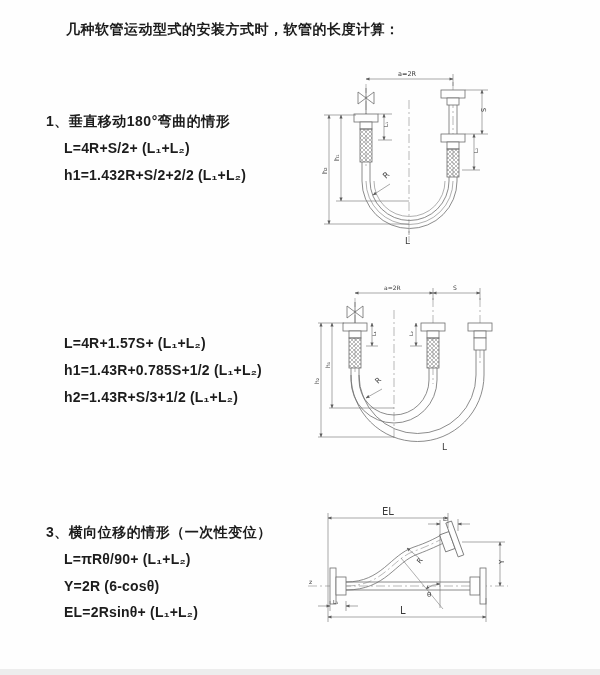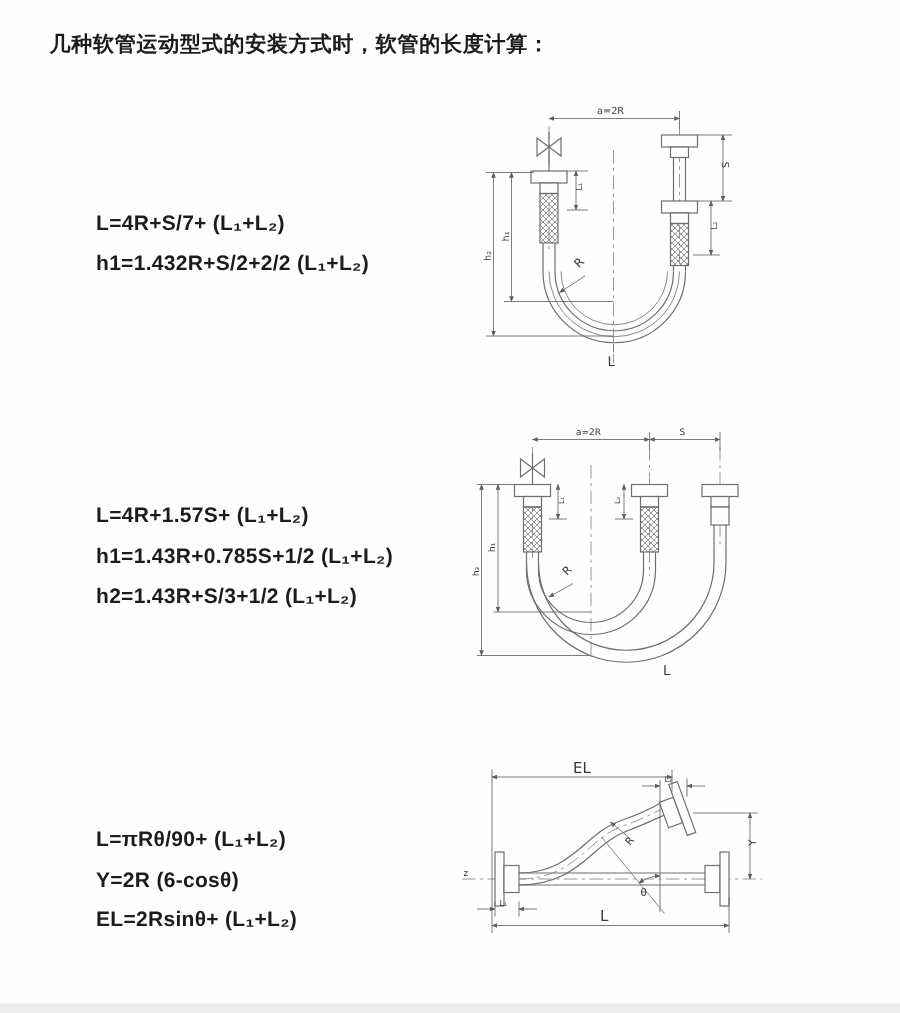--- a/index.html
+++ b/index.html
@@ -1,45 +1,47 @@
 <!DOCTYPE html>
 <html><head>
 <meta charset="utf-8">
 <style>
   html,body{margin:0;padding:0;background:#e8e8e8;}
   .page{position:relative;width:600px;height:675px;background:#fefefe;overflow:hidden;
         font-family:"Liberation Sans","DejaVu Sans",sans-serif;color:#1c1c1c;}
   .t{position:absolute;white-space:nowrap;}
-  .title{font-size:14px;font-weight:700;letter-spacing:.5px;}
+  .title{font-size:14px;font-weight:700;letter-spacing:.5px;margin-left:33px;}
   .head{font-size:14px;font-weight:700;letter-spacing:.5px;}
   .frm{font-size:14px;font-weight:600;letter-spacing:.2px;}
   svg{position:absolute;overflow:visible;}
   .ln{stroke:#6e6e6e;stroke-width:.8;fill:none;}
   .thin{stroke:#7a7a7a;stroke-width:.6;fill:none;}
   .cl{stroke:#8c8c8c;stroke-width:.6;fill:none;stroke-dasharray:9 3 2 3;}
   .box{stroke:#6e6e6e;stroke-width:.8;fill:#fefefe;}
   .braid{stroke:#6e6e6e;stroke-width:.8;fill:url(#crossh);}
   .dim{stroke:#6e6e6e;stroke-width:.6;fill:none;}
   .lab{font-family:"DejaVu Sans",sans-serif;fill:#3a3a3a;}
   .edge{position:absolute;left:0;bottom:0;width:600px;height:6px;background:#ededed;}
 </style>
 </head>
 <body>
 
 <div class="page">
 
   <div class="t title" style="left:33px;top:21px">几种软管运动型式的安装方式时，软管的长度计算：</div>
 
-  <div class="t frm" style="left:64px;top:140px">L=4R+S/7+ (L₁+L₂)</div>
+  <div class="t head" style="left:46px;top:113px">1、垂直移动180°弯曲的情形</div>
+  <div class="t frm" style="left:64px;top:140px">L=4R+S/2+ (L₁+L₂)</div>
   <div class="t frm" style="left:64px;top:167px">h1=1.432R+S/2+2/2 (L₁+L₂)</div>
 
   <div class="t frm" style="left:64px;top:335px">L=4R+1.57S+ (L₁+L₂)</div>
   <div class="t frm" style="left:64px;top:362px">h1=1.43R+0.785S+1/2 (L₁+L₂)</div>
   <div class="t frm" style="left:64px;top:389px">h2=1.43R+S/3+1/2 (L₁+L₂)</div>
 
+  <div class="t head" style="left:46px;top:524px">3、横向位移的情形（一次性变位）</div>
   <div class="t frm" style="left:64px;top:551px">L=πRθ/90+ (L₁+L₂)</div>
   <div class="t frm" style="left:64px;top:578px">Y=2R (6-cosθ)</div>
   <div class="t frm" style="left:64px;top:604px">EL=2Rsinθ+ (L₁+L₂)</div>
 
   <svg style="left:308px;top:66px" width="260" height="192" viewBox="0 0 260 192">
     <defs>
       <marker id="arr" viewBox="0 0 10 10" refX="9" refY="5" markerWidth="6.5" markerHeight="6.5" orient="auto-start-reverse">
         <path d="M0,1 L10,5 L0,9 z" fill="#5e5e5e"></path>
       </marker>
       <pattern id="crossh" width="4" height="4" patternUnits="userSpaceOnUse">

